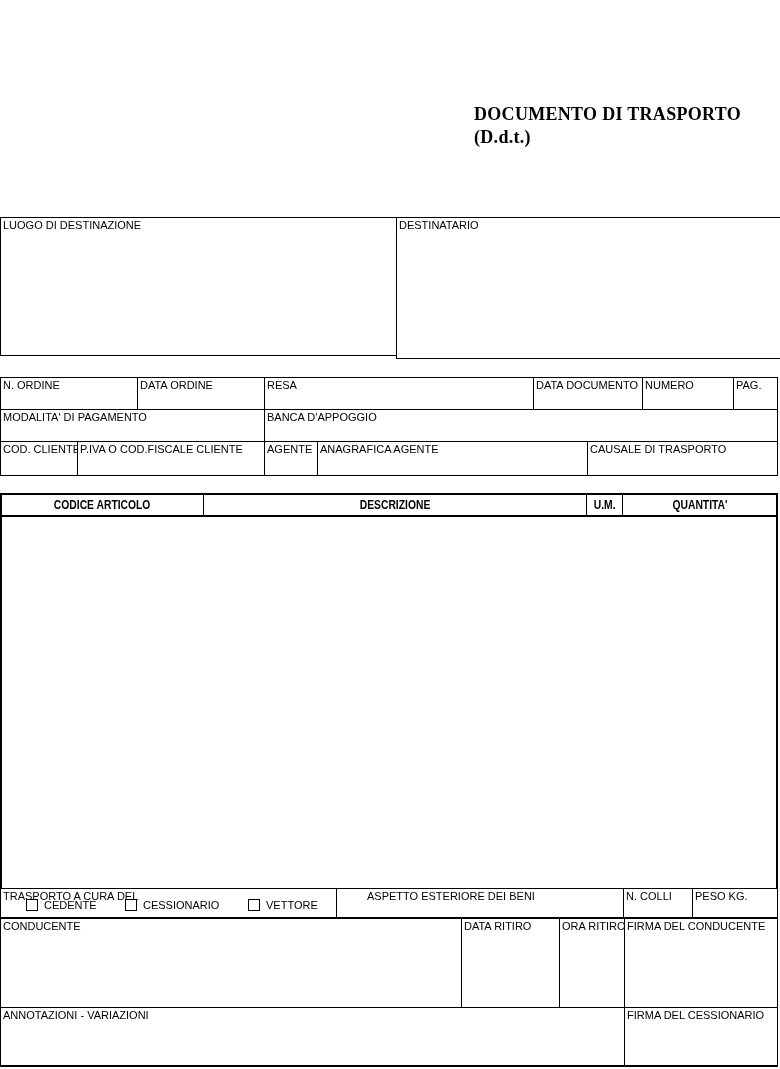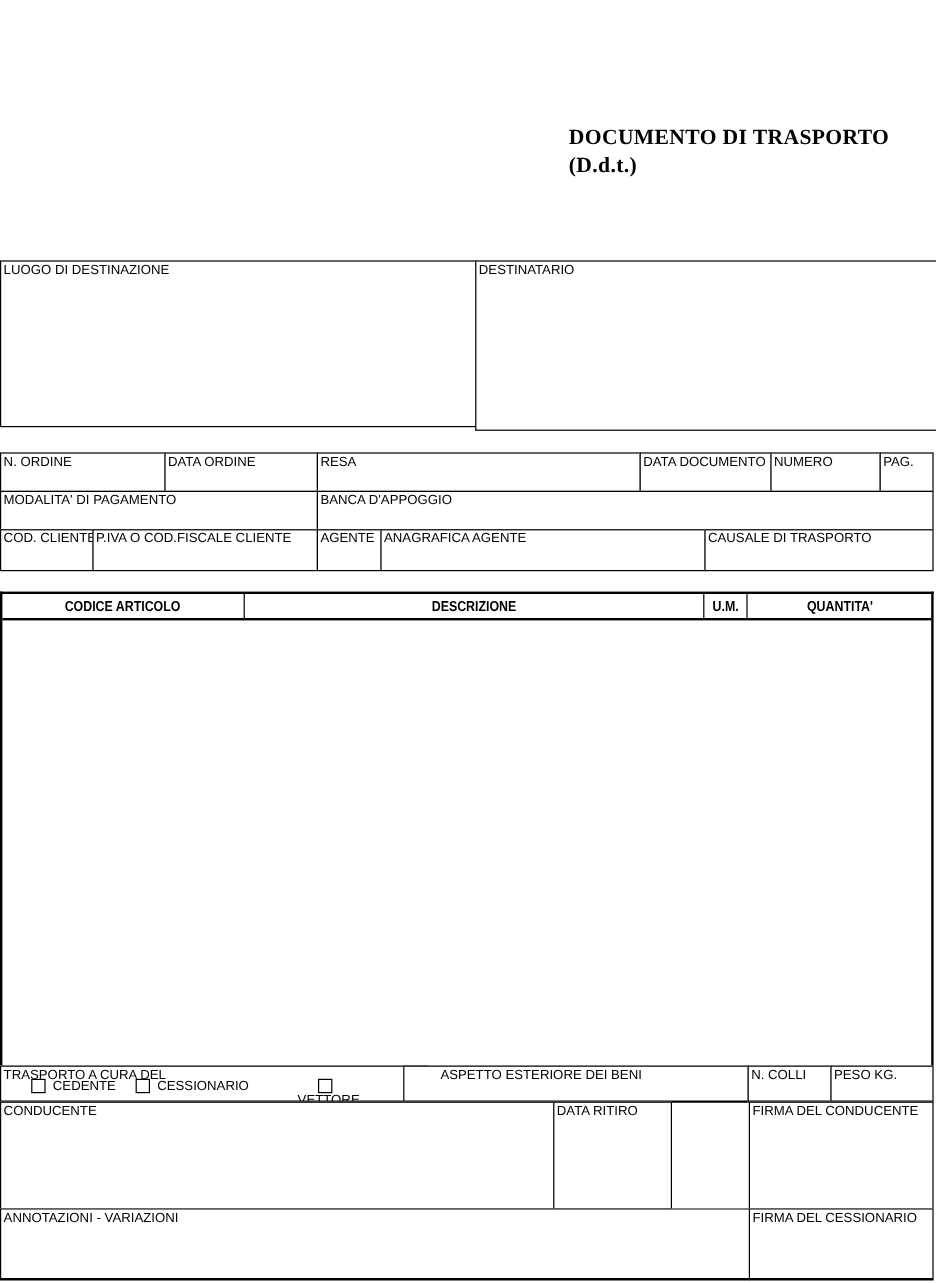--- a/index.html
+++ b/index.html
@@ -117,25 +117,25 @@
     </div>
   </div>
 
   <div class="cell thickbottom" style="left:0; top:888px; width:357px; height:31px;">
     <span class="lbl">TRASPORTO A CURA DEL</span>
     <div class="cbgroup">
       <div class="cb" style="left:25px;">
         <span class="cbx"></span>
         <span>CEDENTE</span>
       </div>
-      <div class="cb" style="left:112px;text-align:center;">
+      <div class="cb" style="left:124px;text-align:center;">
         <span class="cbx"></span>
         <span>CESSIONARIO</span>
       </div>
-      <div class="cb" style="left:247px;flex-direction:column;">
+      <div class="cb" style="left:247px;">
         <span class="cbx"></span>
         <span>VETTORE</span>
       </div>
     </div>
   </div>
   <div class="cell thickbottom" style="left:336px; top:888px; width:288px; height:31px;padding-left:28px;">
     <span class="lbl">ASPETTO ESTERIORE DEI BENI</span>
   </div>
   <div class="cell thickbottom" style="left:623px; top:888px; width:70px; height:31px;">
     <span class="lbl">N. COLLI</span>
@@ -143,20 +143,23 @@
   <div class="cell thickbottom" style="left:692px; top:888px; width:86px; height:31px;">
     <span class="lbl">PESO KG.</span>
   </div>
 
   <div class="cell" style="left:0; top:918px; width:462px; height:90px;">
     <span class="lbl">CONDUCENTE</span>
   </div>
   <div class="cell" style="left:461px; top:918px; width:99px; height:90px;">
     <span class="lbl">DATA RITIRO</span>
   </div>
+  <div class="cell" style="left:559px; top:918px; width:66px; height:90px;">
+    <span class="lbl">ORA RITIRO</span>
+  </div>
   <div class="cell" style="left:624px; top:918px; width:154px; height:90px;">
     <span class="lbl">FIRMA DEL CONDUCENTE</span>
   </div>
 
   <div class="cell thickbottom" style="left:624px; top:1007px; width:154px; height:60px;">
     <span class="lbl">FIRMA DEL CESSIONARIO</span>
   </div>
   <div class="cell thickbottom" style="left:0; top:1007px; width:625px; height:60px;">
     <span class="lbl">ANNOTAZIONI - VARIAZIONI</span>
   </div>

